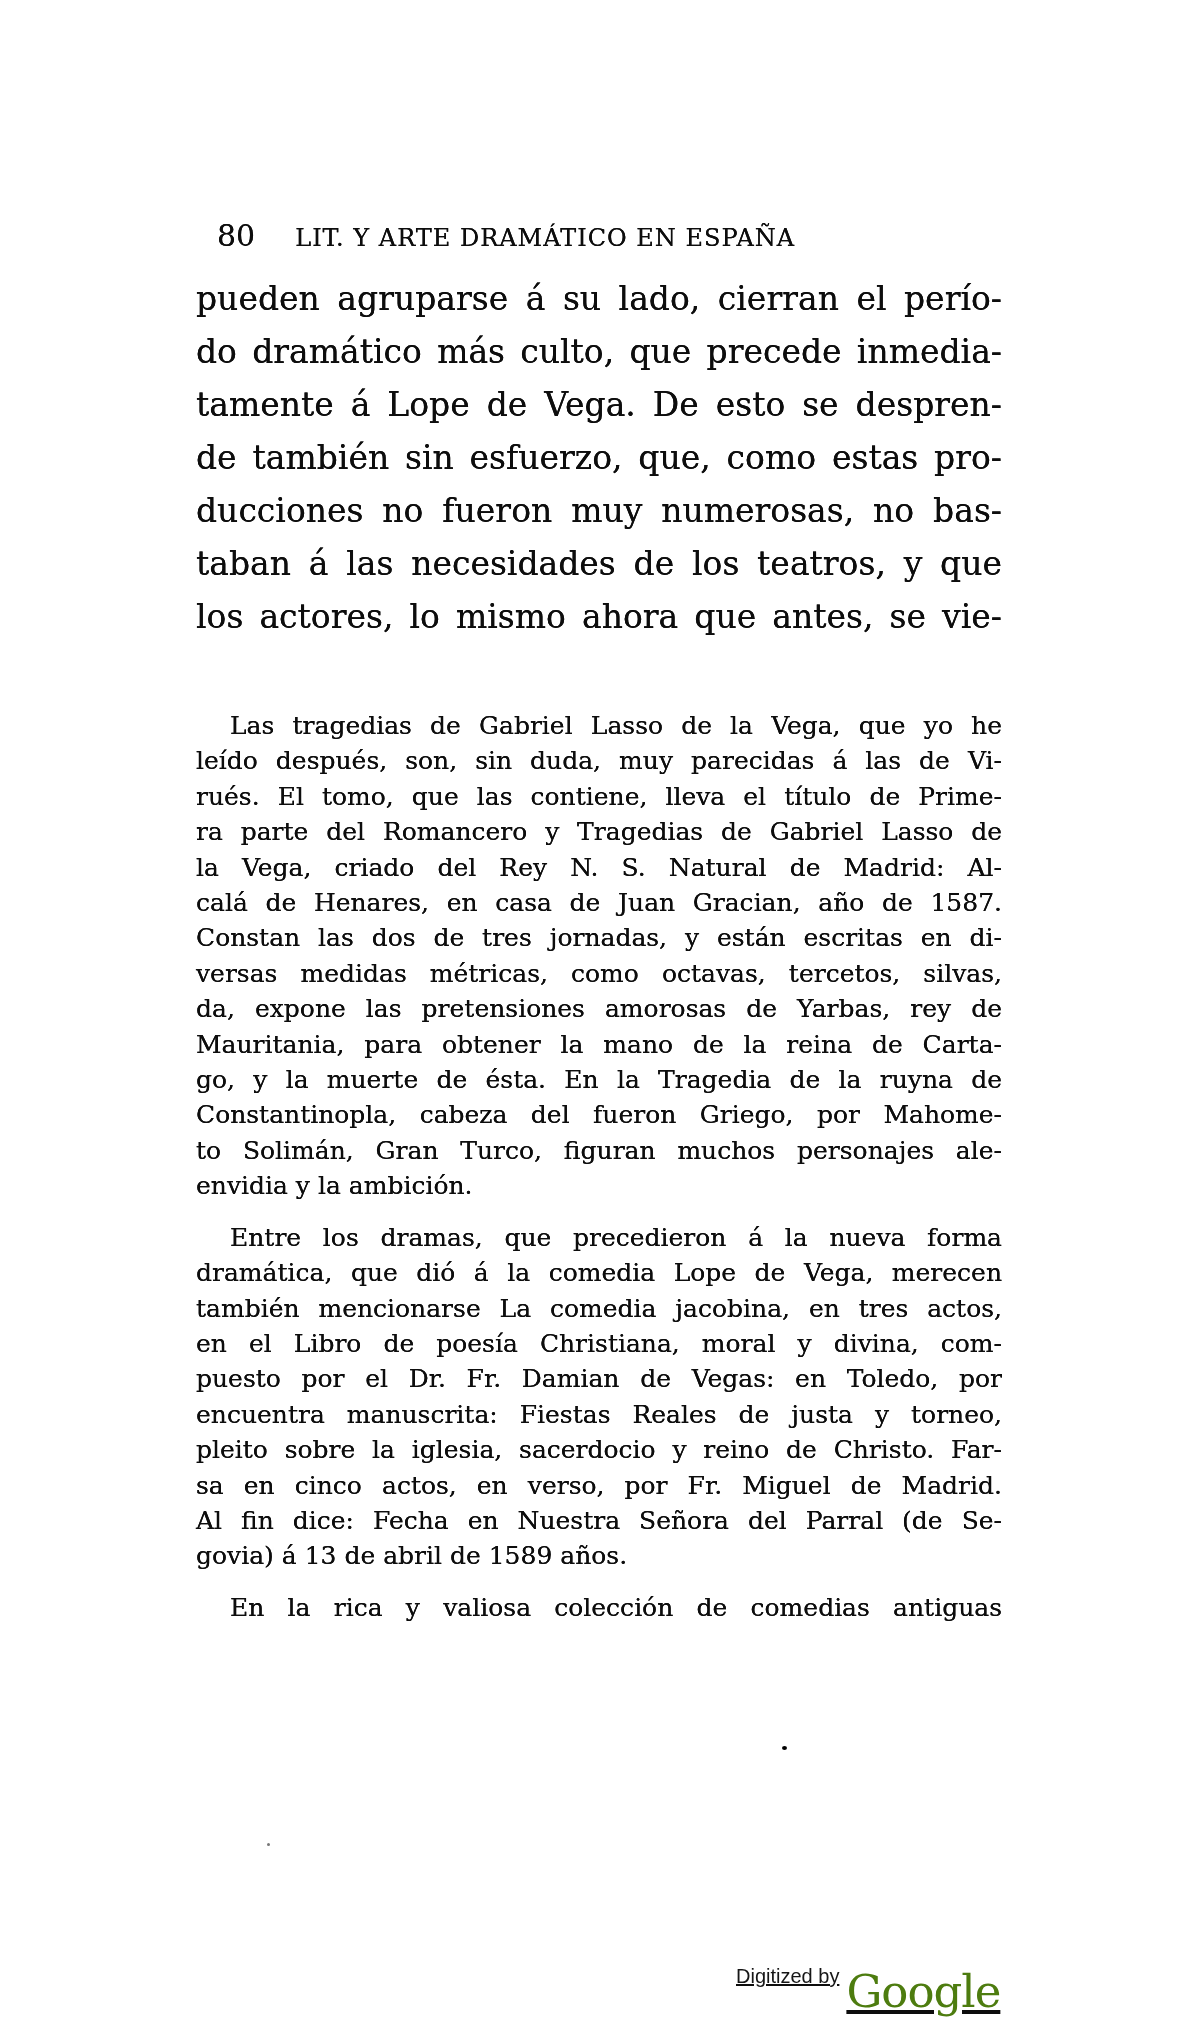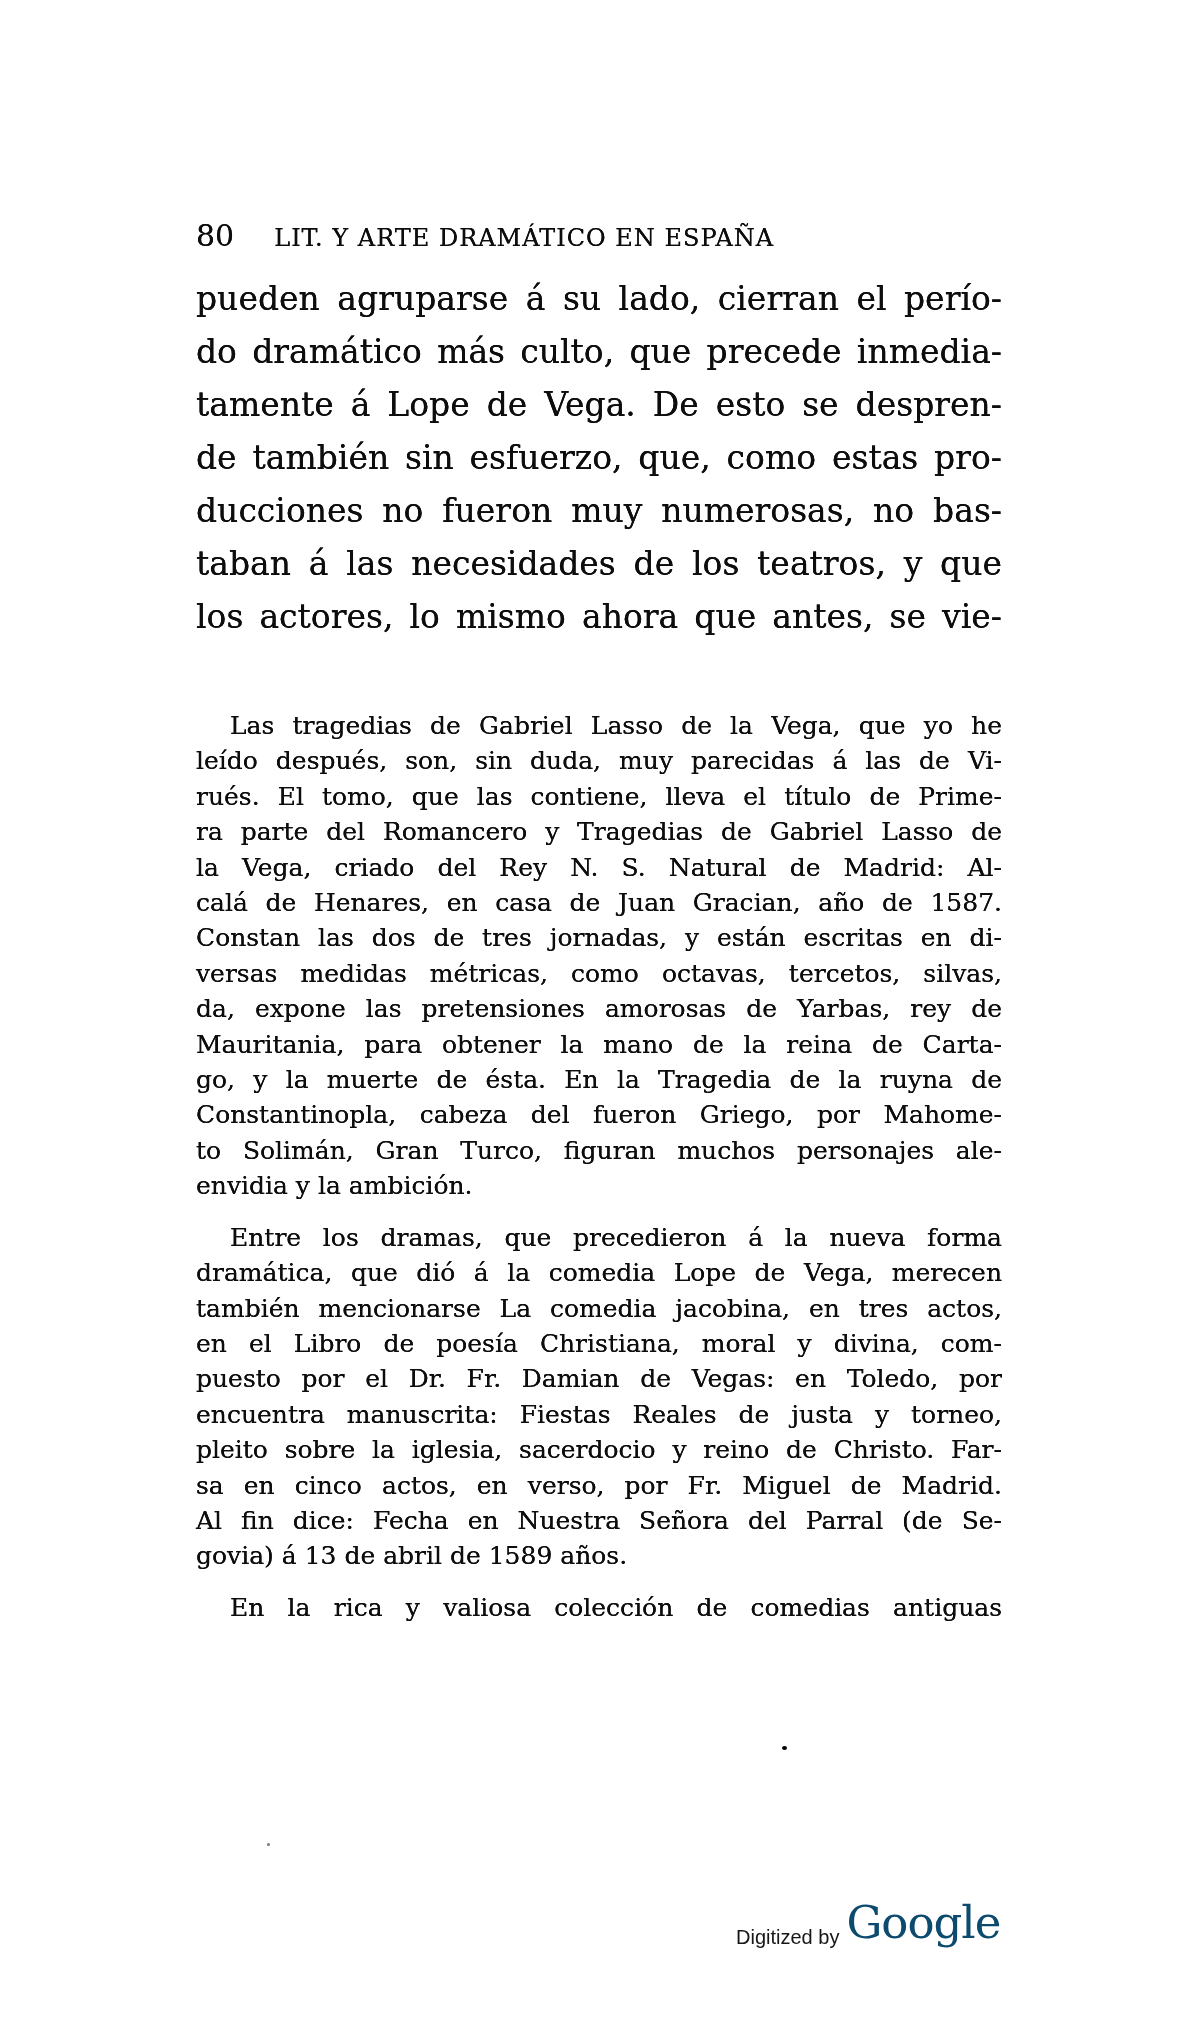--- a/index.html
+++ b/index.html
@@ -11,21 +11,21 @@
     overflow: hidden;
   }
   .page { position: absolute; inset: 0; background: #ffffff; }
 
   
   .page-header {
     position: absolute; top: 218px; left: 196px; width: 806px;
     display: flex; align-items: baseline;
     text-shadow: 0 0 0.5px currentColor;
   }
-  .page-number { font-size: 30px; }
+  .page-number { font-size: 30px; margin-left: 21px; }
   .running-title {
     font-size: 24px; margin-left: 40px; letter-spacing: 1px;
     white-space: nowrap;
   }
 
   
   .main-text {
     position: absolute; top: 272px; left: 196px; width: 806px;
     font-size: 33px; line-height: 53px;
     text-shadow: 0 0 0.6px currentColor;
@@ -41,30 +41,30 @@
     text-align-last: justify;
     text-justify: inter-word;
     white-space: normal;
   }
   .text-line.no-justify { text-align-last: left; }
   .text-line.indent { text-indent: 34px; margin-top: 16px; }
   .it { }
 
   
   .watermark {
-    position: absolute; left: 736px; top: 1896px;
-    display: flex; align-items: flex-end;
+    position: absolute; left: 736px; top: 1965px;
+    display: flex; align-items: flex-start; text-decoration: underline;
   }
   .digitized-by {
     font-family: "Liberation Sans", sans-serif;
     font-size: 20px; color: #161616;
   }
   .google-logo {
     font-family: "DejaVu Serif", serif;
-    font-size: 45px; color: #0c4a6e;
+    font-size: 45px; color: #4d7c0f;
     margin-left: 7px; letter-spacing: -1px;
   }
 
   
   .speck { position: absolute; border-radius: 50%; background: #000; }
   .speck-1 { left: 782px; top: 1746px; width: 5px; height: 4px; }
   .speck-2 { left: 267px; top: 1843px; width: 3px; height: 3px; background: #777; }
 </style>
 </head>
 <body>

